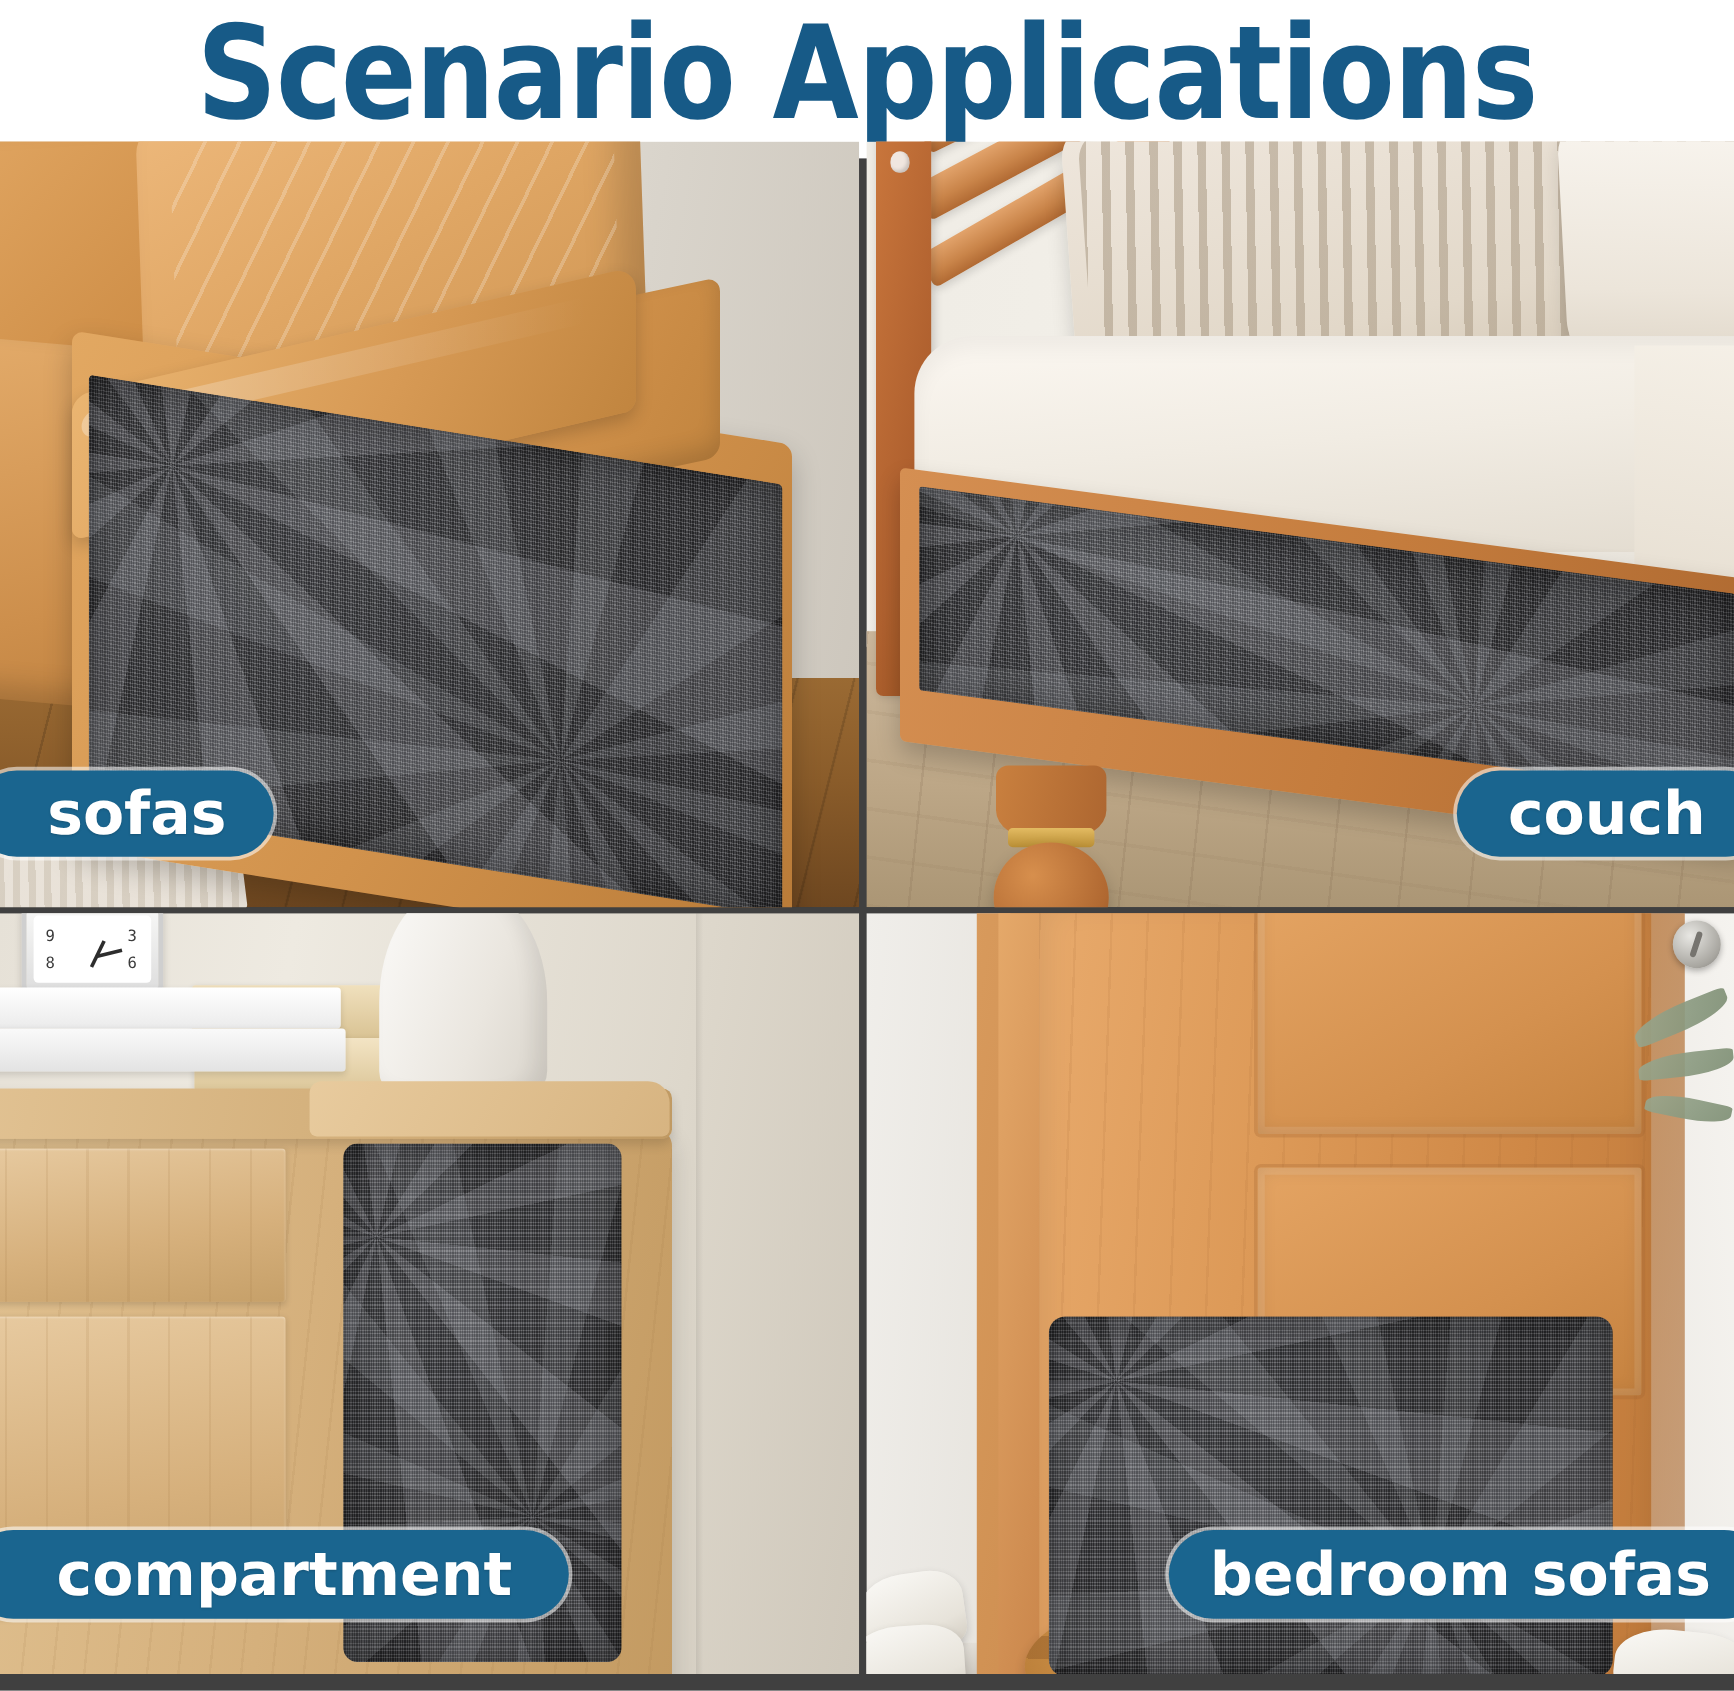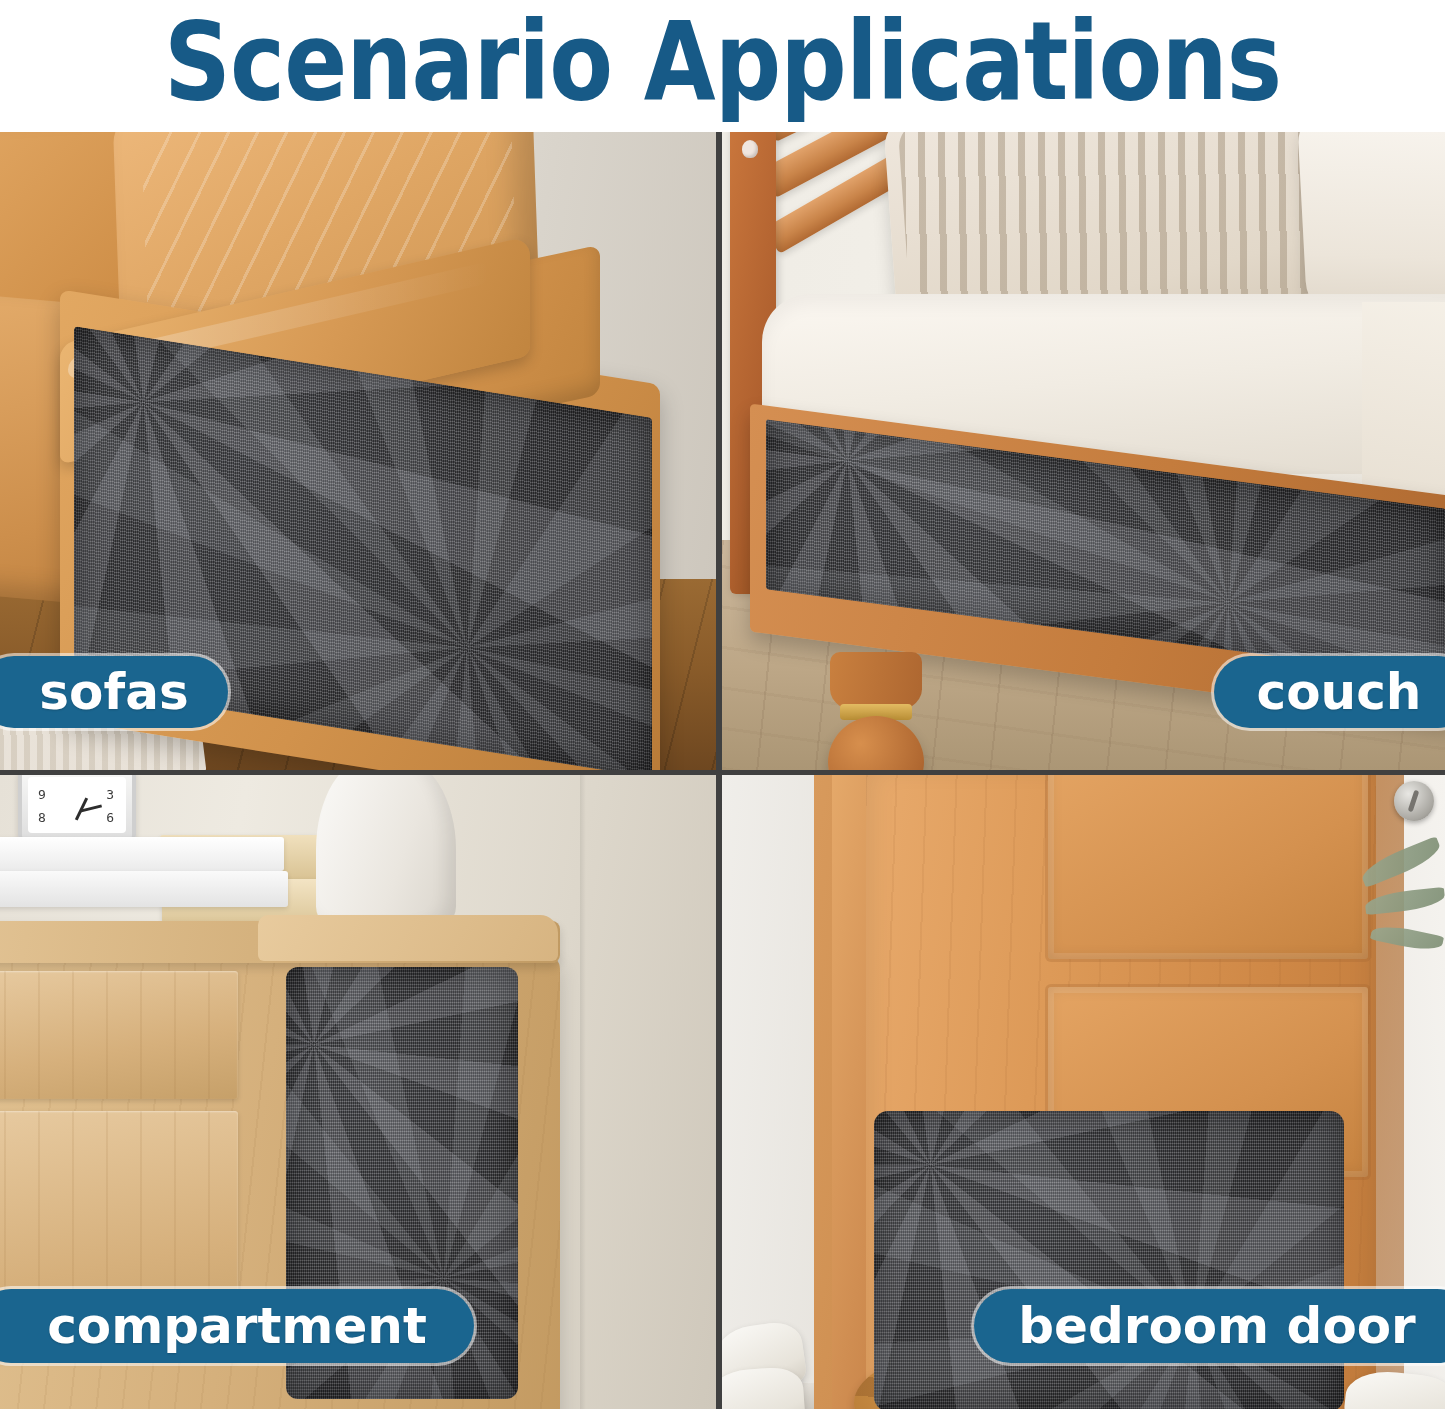--- a/index.html
+++ b/index.html
@@ -17,21 +17,21 @@
   }
   .title-text {
     font-family:"DejaVu Sans", sans-serif;
     font-weight:bold; font-size:108px; line-height:104px;
     color:#175a87; letter-spacing:-1px;
     transform:scaleX(0.86) translateY(-4px); transform-origin:center center;
     white-space:nowrap;
   }
 
   
-  .grid { position:absolute; left:0; top:132px; width:1445px; height:1017px; }
+  .grid { position:absolute; left:0; top:118px; width:1445px; height:1017px; }
   .cell { position:absolute; overflow:hidden; }
   .cell.tl { left:0;   top:0;   width:716px; height:638px; }
   .cell.tr { left:722px; top:0; width:723px; height:638px;padding-left:44px; }
   .cell.bl { left:0;   top:643px; width:716px; height:634px; }
   .cell.br { left:722px; top:643px; width:723px; height:634px; }
 
   .scene { position:absolute; inset:0; }
 
   
   .badge {
@@ -367,18 +367,18 @@
         <div class="shoe sh1"></div>
         <div class="shoe sh2"></div>
         <div class="shoe sh3"></div>
         <div class="plant">
           <div class="leaf lf1"></div>
           <div class="leaf lf2"></div>
           <div class="leaf lf3"></div>
         </div>
       </div>
       <div class="badge bedroomdoor">
-        <span>bedroom door</span>
+        <span>bedroom sofas</span>
       </div>
     </div>
 
   </div>
 </div>
 
 </body></html>

